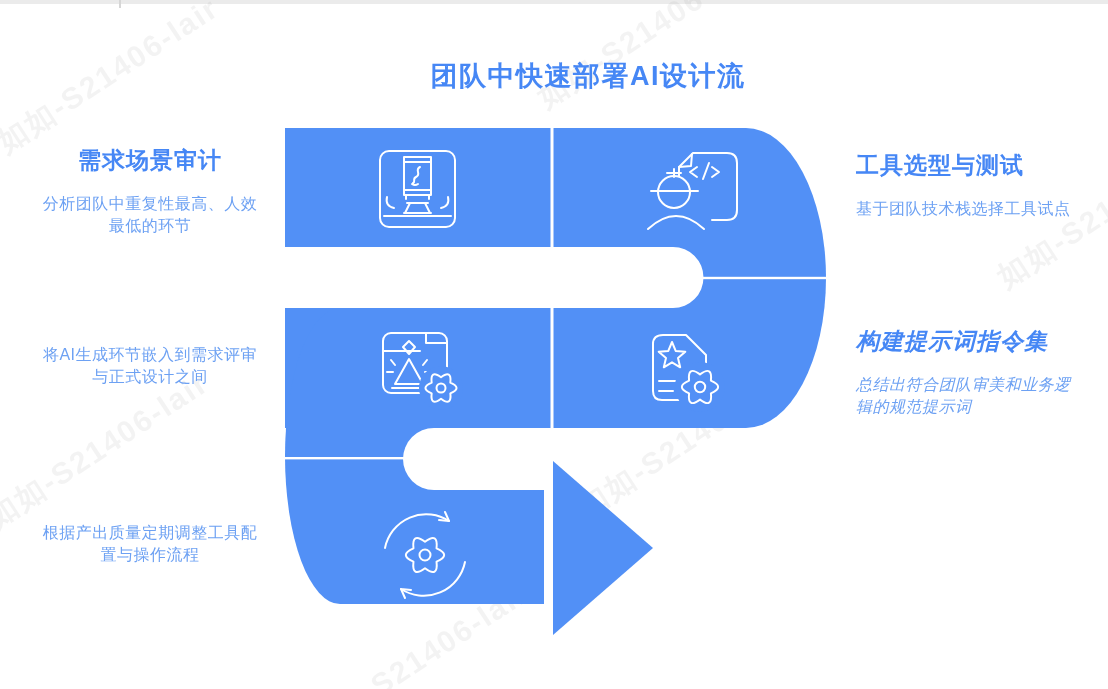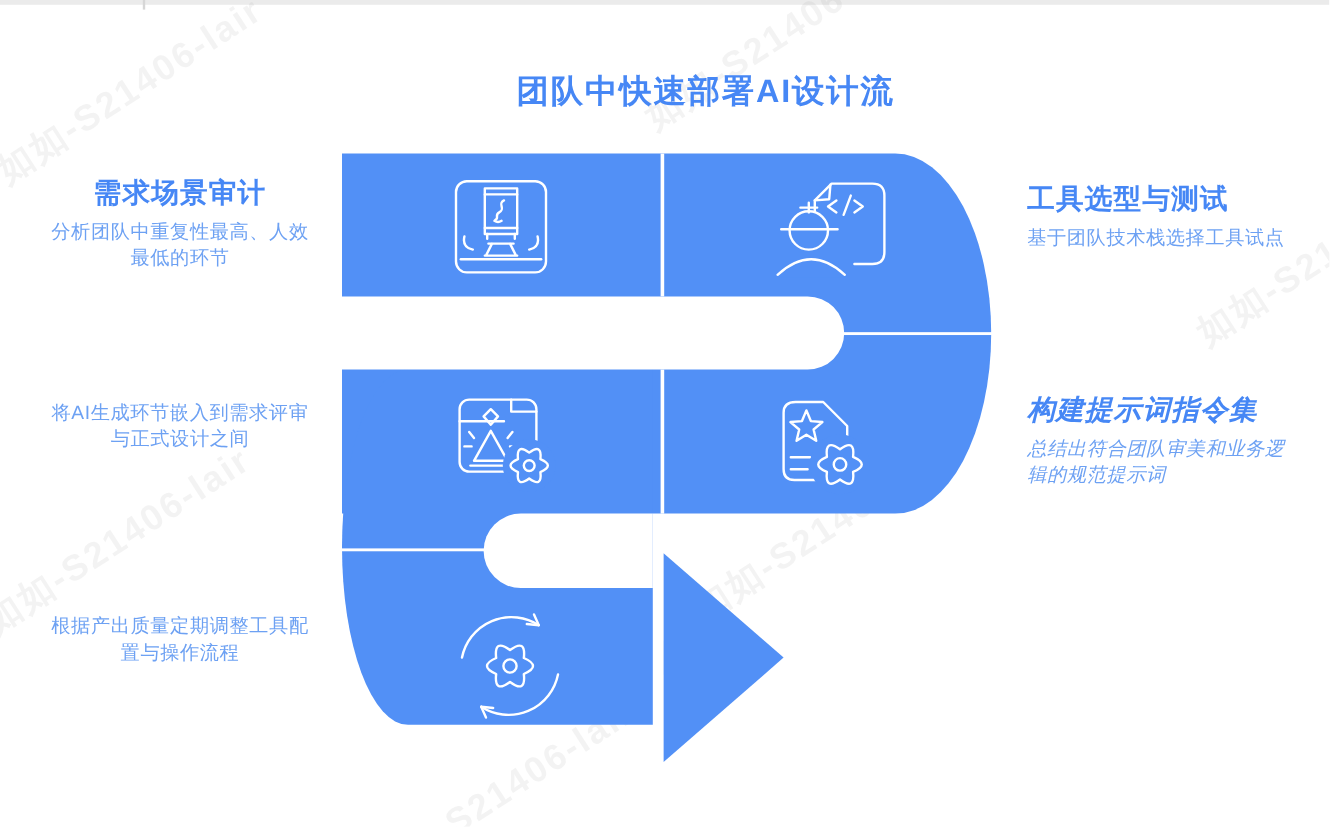--- a/index.html
+++ b/index.html
@@ -25,21 +25,21 @@
   .band{fill:var(--band);}
   .wh{fill:#ffffff;}
   .ln{stroke:#ffffff;stroke-width:2;fill:none;stroke-linecap:round;stroke-linejoin:round;}
   .lnf{stroke:#ffffff;stroke-width:2;fill:var(--band);stroke-linecap:round;stroke-linejoin:round;}
   .mask{fill:var(--band);}
   .step{position:absolute;}
   .step.left{left:28px;width:244px;text-align:center;}
   .step.right{left:856px;width:250px;text-align:left;}
   .step-title{font-size:23px;font-weight:bold;color:var(--heading);letter-spacing:1px;}
   .step-desc{
-    margin-top:7px;font-size:16px;color:var(--desc);line-height:22px;
+    margin-top:17px;font-size:16px;color:var(--desc);line-height:22px;
     letter-spacing:0.5px;white-space:pre-line;
   }
   #step1{top:145px;} #step2{top:150px;} #step3{top:326px;font-style:italic;} #step4{top:327px;} #step5{top:505px;}
 </style>
 </head>
 <body>
 
 <div class="canvas">
 
   <div class="top-bar"></div>

